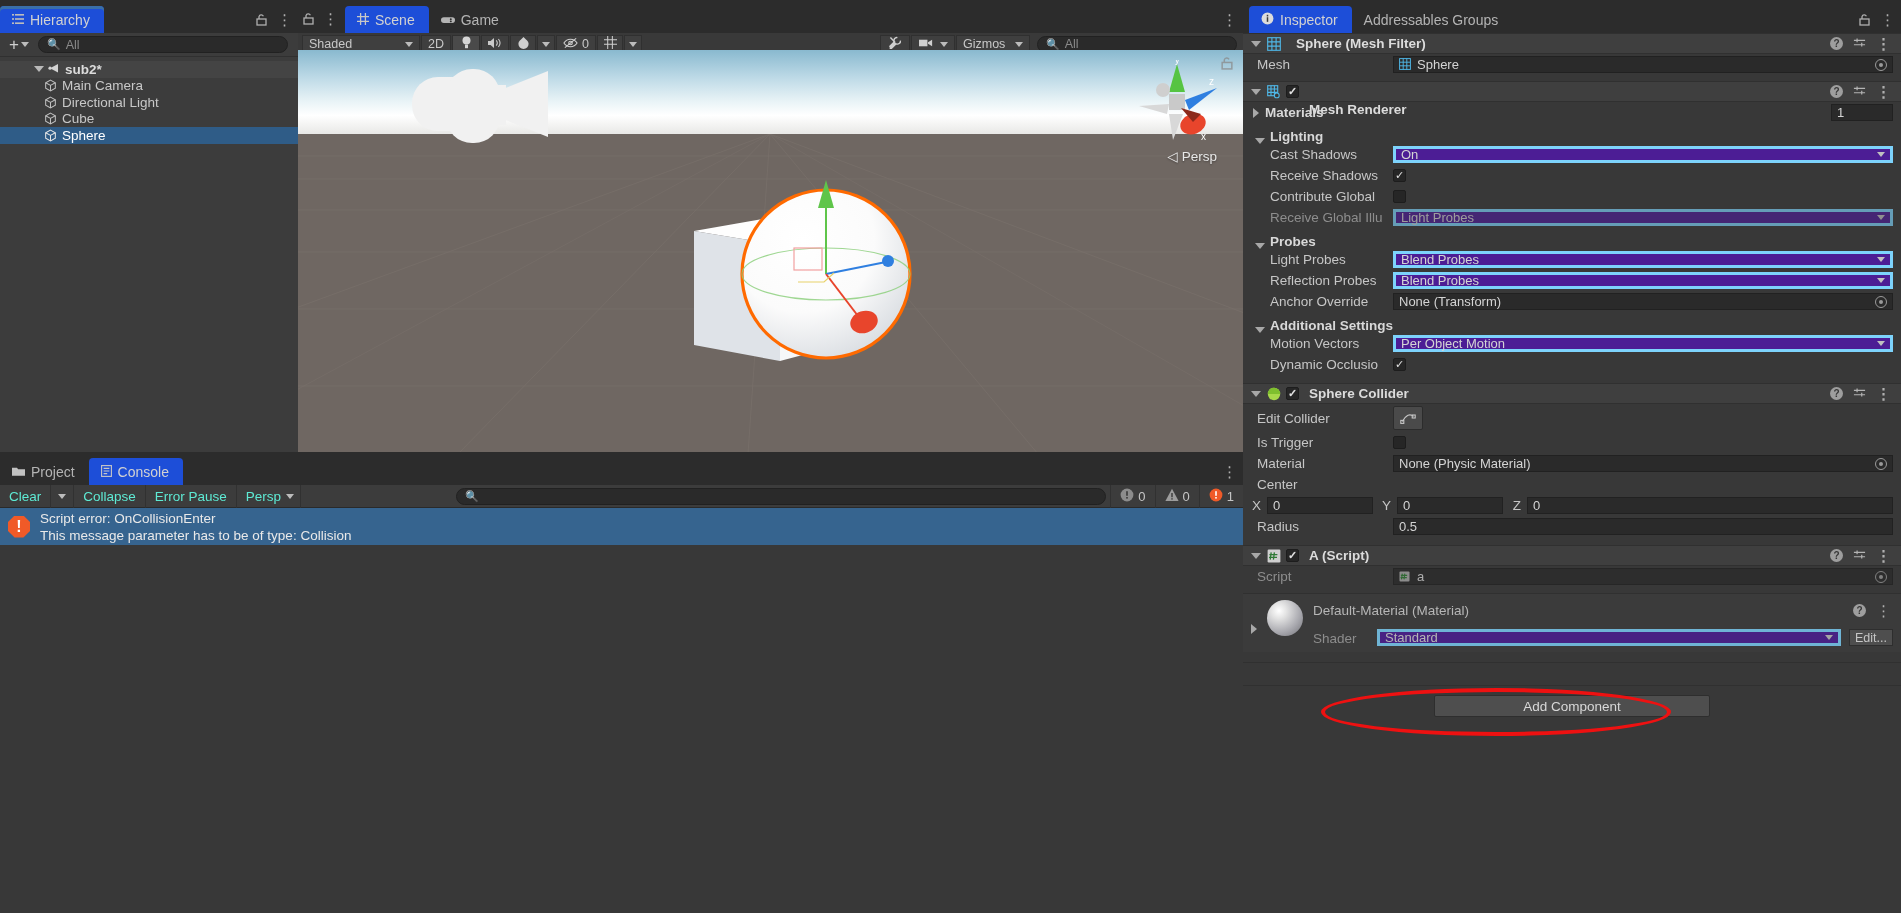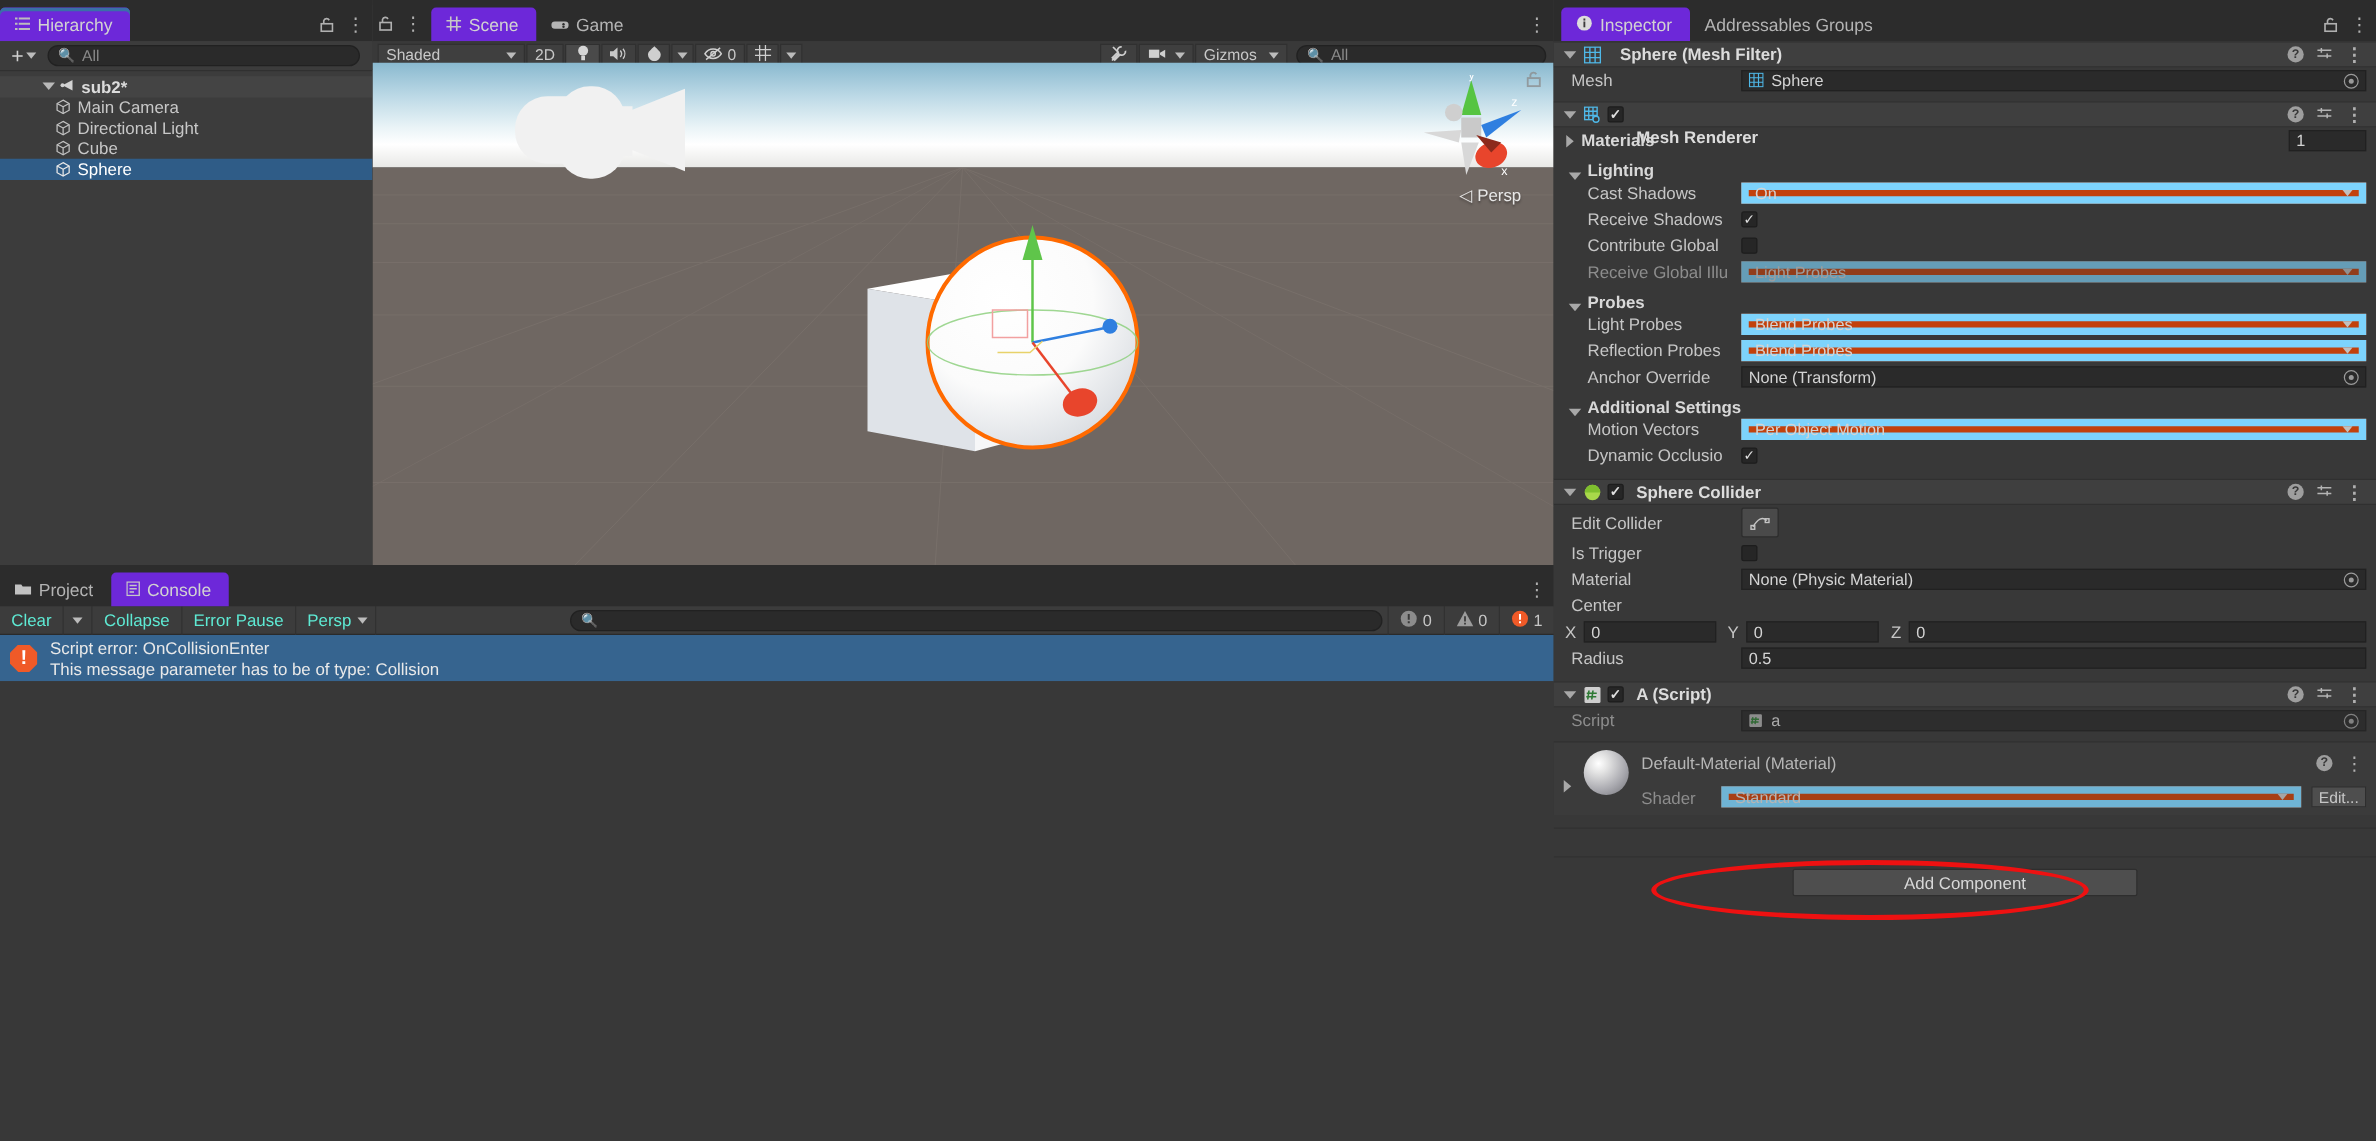--- a/index.html
+++ b/index.html
@@ -20,21 +20,21 @@
     height: 33px; background: #2c2c2c;
     display: flex; align-items: flex-end; position: relative;
   }
   .tab {
     height: 27px; padding: 0 14px 0 12px;
     display: flex; align-items: center; gap: 6px;
     font-size: 14px; color: #b4b4b4; background: transparent;
     border-top-left-radius: 4px; border-top-right-radius: 4px;
     white-space: nowrap;
   }
-  .tab.active { background: #6d28d9; color: #d2d2d2; }
+  .tab.active { background: #1d4ed8; color: #d2d2d2; }
   .tab.active.blue-top { box-shadow: inset 0 3px 0 0 #3a6fa8; }
   .tabstrip .right-icons {
     position: absolute; right: 6px; bottom: 4px;
     display: flex; align-items: center; gap: 10px;
   }
   .ico { display: inline-block; color: #b0b0b0; line-height: 1; }
   .kebab { letter-spacing: 0; font-size: 15px; color: #b0b0b0; }
 
   
   .search {
@@ -118,21 +118,21 @@
   .row { height:21px; display:flex; align-items:center; font-size:13.5px; color:#c6c6c6; }
   .row .lbl { padding-left:14px; }
   .row .lbl.i2 { padding-left:27px; }
   .row .lbl.dim { color:#8d8d8d; }
   .grp { height:21px; display:flex; align-items:flex-end; gap:5px; font-size:13.5px; font-weight:bold; color:#d8d8d8; padding-left:12px; }
 
   .field {
     height:17px; background:#2a2a2a; border:1px solid #212121;
     display:flex; align-items:center; padding:0 5px; font-size:13px; color:#d4d4d4;
   }
-  .field.popup { background:#c2410c; border:6px solid #7dd3fc; }
+  .field.popup { background:#4c1d95; border:3px solid #7dd3fc; }
   .field .caret { margin-left:auto; width:0;height:0;border-left:4px solid transparent;border-right:4px solid transparent;border-top:5px solid #c0c0c0; }
   .field .target { margin-left:auto; width:12px;height:12px;border-radius:50%;border:1.5px solid #9a9a9a;display:flex;align-items:center;justify-content:center;}
   .field .target::after { content:""; width:4px;height:4px;border-radius:50%;background:#9a9a9a; }
 
   .mesh-ico { width:13px;height:13px;flex:none; }
   .divider { height:1px; background:#303030; }
 
   .mat-block { background:#3b3b3b; border-top:1px solid #303030; padding:6px 0; position:relative; }
   .mat-sphere {
     width:36px;height:36px;border-radius:50%;flex:none;

